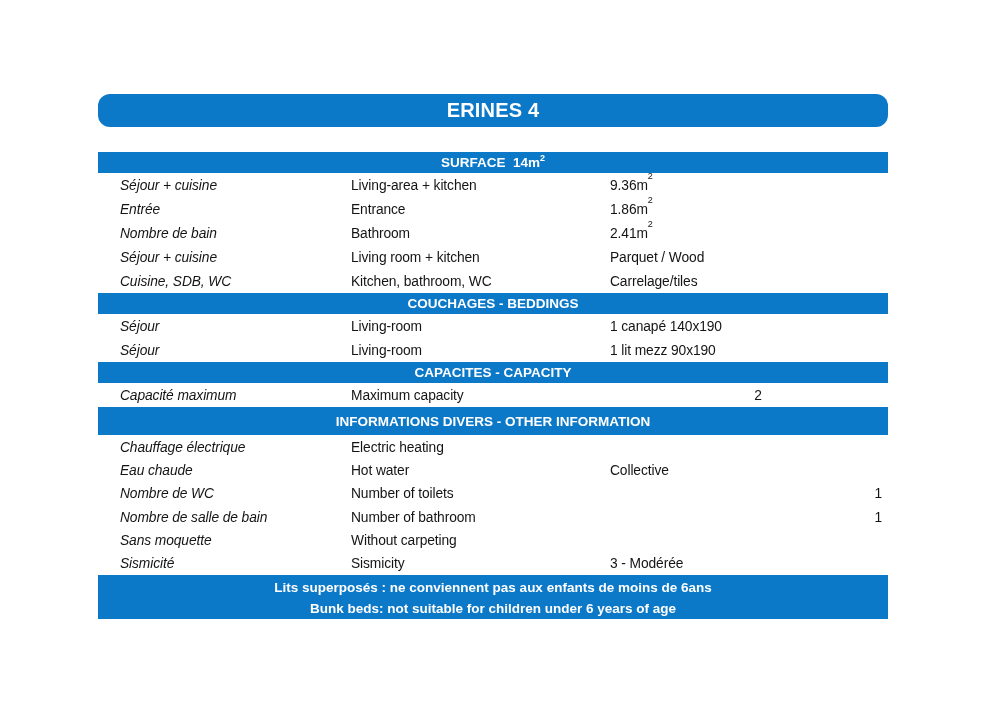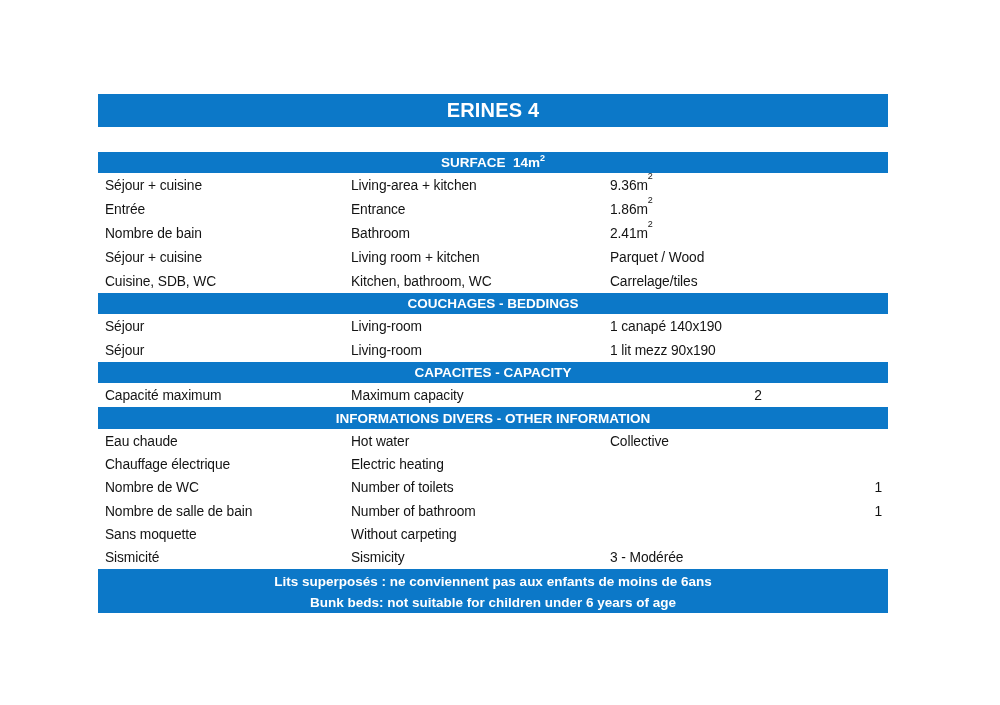--- a/index.html
+++ b/index.html
@@ -8,41 +8,42 @@
   body { font-family:"Liberation Sans", sans-serif; color:var(--body-text); }
 
   .page {
     position:absolute; left:98px; top:94px; width:790px;
   }
 
   .title-bar {
     height:33px; background:var(--accent);
     display:flex; align-items:center; justify-content:center;
     margin-bottom:25px;
+    border-radius:12px;
   }
   .title-bar span {
     color:var(--hdr-text); font-size:20px; font-weight:bold; letter-spacing:0.2px;
   }
 
   .section-header {
     height:21px; background:var(--accent);
     display:flex; align-items:center; justify-content:center;
     color:var(--hdr-text); font-size:13.5px; font-weight:bold;
   }
   .section-header .hdr-label { white-space:pre; }
   .section-header sup, .val sup {
     font-size:9px; line-height:0; position:relative; top:-5px;
   }
 
   .row {
     position:relative; height:24px; font-size:13.8px; letter-spacing:-0.1px;
   }
   .sec-info .row { height:23.3px; }
   .row > span { position:absolute; top:50%; transform:translateY(-50%); white-space:nowrap; }
-  .c1 { left:7px; }
+  .c1 { left:22px;font-style:italic; }
   .c2 { left:253px; }
   .val { left:512px; }
   .val.center { left:530px; width:260px; text-align:center; }
   .val.right { left:auto; right:6px; text-align:right; }
 
   .footer-bar {
     height:44px; background:var(--accent);
     display:flex; flex-direction:column; align-items:center; justify-content:flex-end;
     color:var(--hdr-text); font-weight:bold; font-size:13.5px; line-height:21px;
     text-align:center;
@@ -113,32 +114,32 @@
       <span class="hdr-label">CAPACITES - CAPACITY</span>
     </div>
     <div class="row">
       <span class="c1">Capacité maximum</span>
       <span class="c2">Maximum capacity</span>
       <span class="val center">2</span>
     </div>
   </div>
 
   <div class="section sec-info">
-    <div class="section-header" style="height:22px">
+    <div class="section-header" style="height:28px">
       <span class="hdr-label">INFORMATIONS DIVERS - OTHER INFORMATION</span>
+    </div>
+    <div class="row">
+      <span class="c1">Chauffage électrique</span>
+      <span class="c2">Electric heating</span>
+      <span class="val"></span>
     </div>
     <div class="row">
       <span class="c1">Eau chaude</span>
       <span class="c2">Hot water</span>
       <span class="val">Collective</span>
-    </div>
-    <div class="row">
-      <span class="c1">Chauffage électrique</span>
-      <span class="c2">Electric heating</span>
-      <span class="val"></span>
     </div>
     <div class="row">
       <span class="c1">Nombre de WC</span>
       <span class="c2">Number of toilets</span>
       <span class="val right">1</span>
     </div>
     <div class="row">
       <span class="c1">Nombre de salle de bain</span>
       <span class="c2">Number of bathroom</span>
       <span class="val right">1</span>

